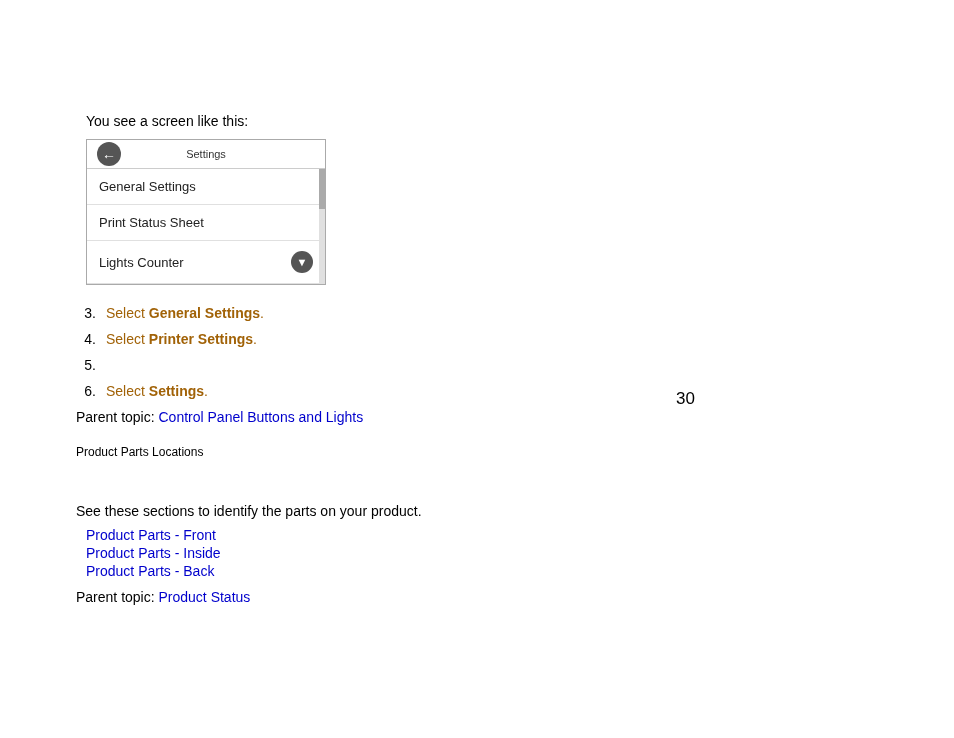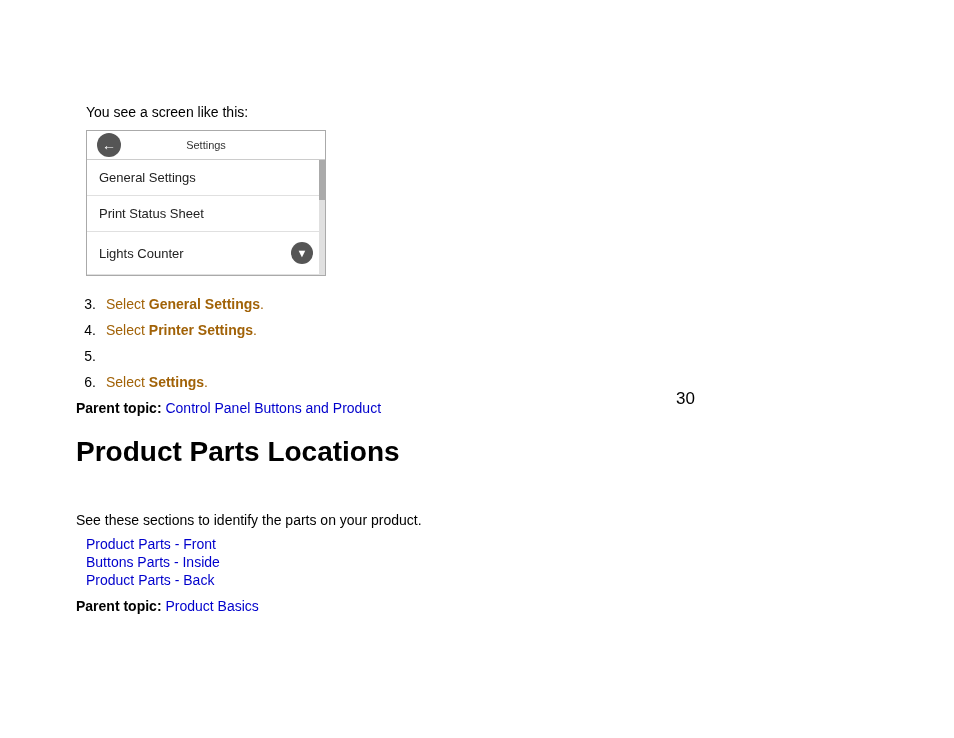--- a/index.html
+++ b/index.html
@@ -160,33 +160,33 @@
       font-weight: bold;
     }
 
     .parent-topic {
       font-size: 14px;
       margin-top: 4px;
       margin-bottom: 20px;
     }
 
     .parent-topic-label {
-      font-weight: bold;
+      font-weight: normal;
     }
 
     .link {
       color: #0000cc;
       text-decoration: none;
       cursor: pointer;
     }
 
     
     .section-heading {
-      font-size: 28px;
-      font-weight: bold;
+      font-size: 12px;
+      font-weight: normal;
       color: #000;
       margin-bottom: 12px;
       border-bottom: none;
     }
 
     .section-desc {
       font-size: 14px;
       color: #000;
       margin-bottom: 8px;
       margin-top: 44px;
@@ -255,40 +255,40 @@
         <span class="step-num">5.</span>
       </li>
       <li>
         <span class="step-num">6.</span>
         <span class="step-text">Select <span class="bold">Settings</span>.</span>
       </li>
     </ol>
 
     <p class="parent-topic">
       <span class="parent-topic-label">Parent topic:</span>
-      <a class="link" href="#">Control Panel Buttons and Product</a>
+      <a class="link" href="#">Control Panel Buttons and Lights</a>
     </p>
 
     <h2 class="section-heading">Product Parts Locations</h2>
 
     <p class="section-desc">See these sections to identify the parts on your product.</p>
 
     <ul class="links-list">
       <li>
         <a class="link" href="#">Product Parts - Front</a>
       </li>
       <li>
-        <a class="link" href="#">Buttons Parts - Inside</a>
+        <a class="link" href="#">Product Parts - Inside</a>
       </li>
       <li>
         <a class="link" href="#">Product Parts - Back</a>
       </li>
     </ul>
 
     <p class="parent-topic">
       <span class="parent-topic-label">Parent topic:</span>
-      <a class="link" href="#">Product Basics</a>
+      <a class="link" href="#">Product Status</a>
     </p>
 
   </div>
 
   <div class="page-number">30</div>
 </div>
 
 </body></html>

